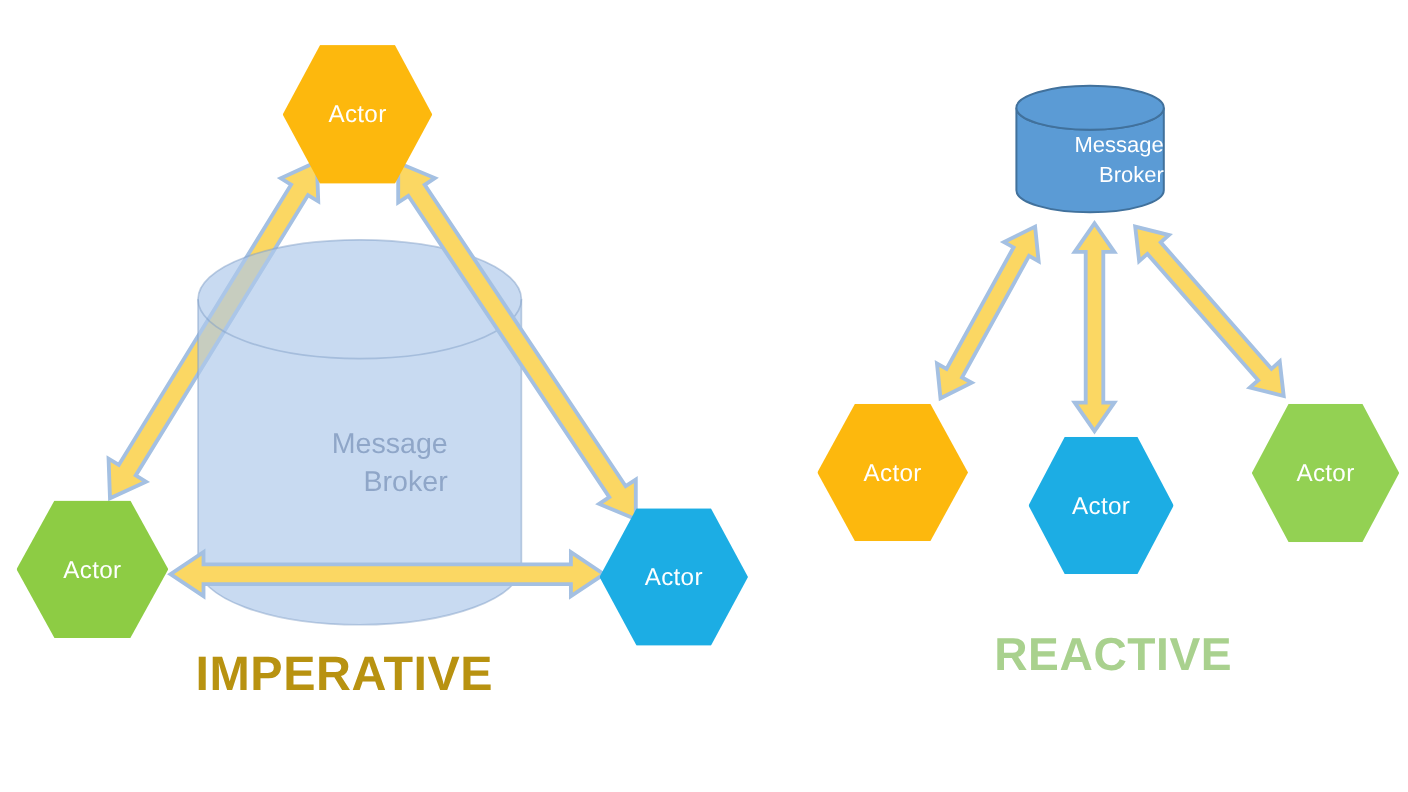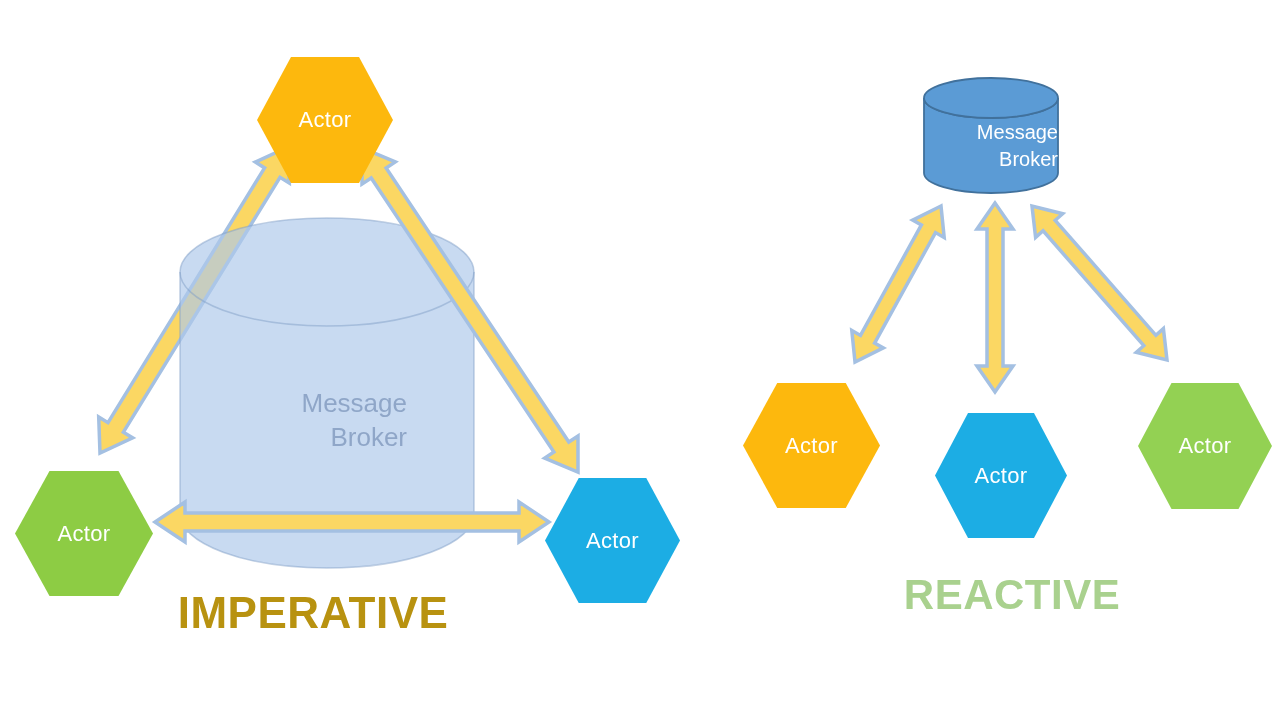--- a/index.html
+++ b/index.html
@@ -17,21 +17,20 @@
     z-index: 1;
   }
   .arrow { stroke-width: 3.5; stroke-linejoin: miter; }
   .hex {
     position: absolute;
     display: flex;
     align-items: center;
     justify-content: center;
     clip-path: polygon(25% 0%, 75% 0%, 100% 50%, 75% 100%, 25% 100%, 0% 50%);
     z-index: 3;
-    margin-top: 16px;
   }
   .hex .hex-label {
     color: #ffffff;
     font-size: 22px;
     letter-spacing: 0.3px;
   }
   .broker-label {
     position: absolute;
     text-align: right;
     z-index: 4;

